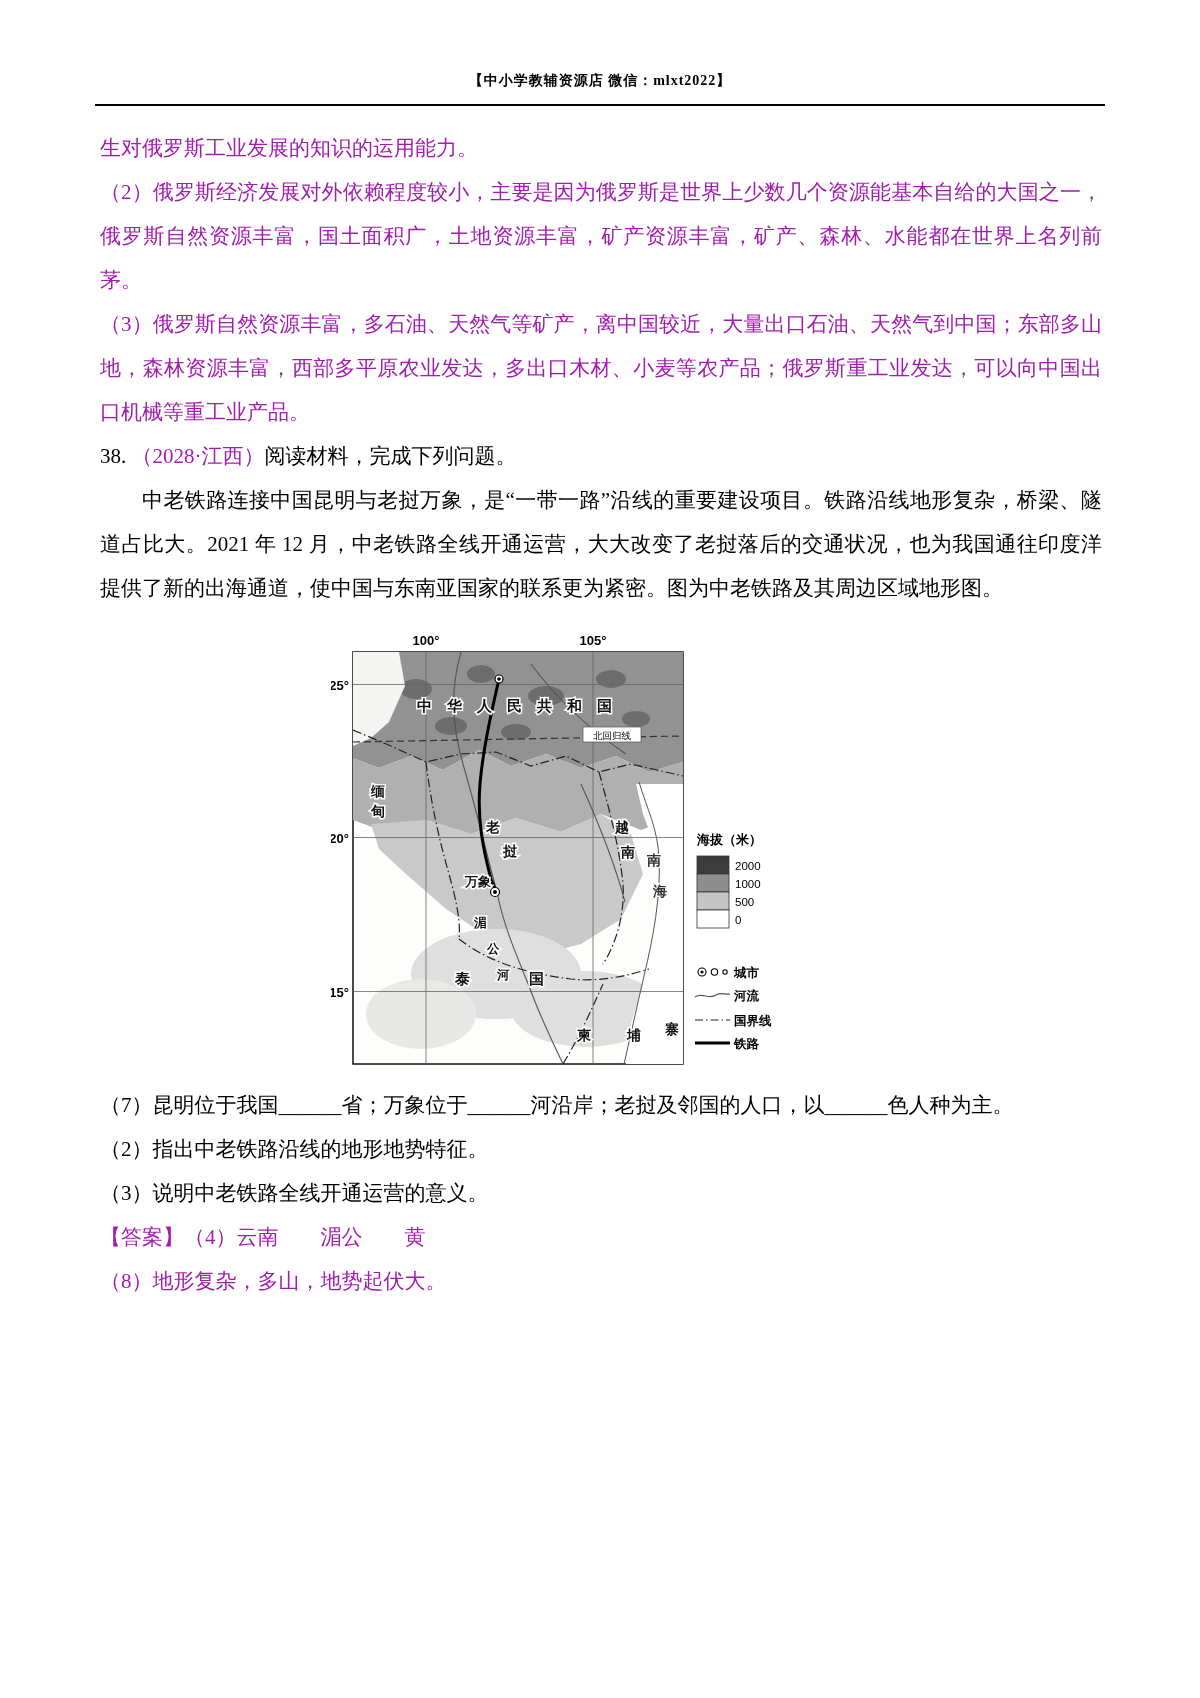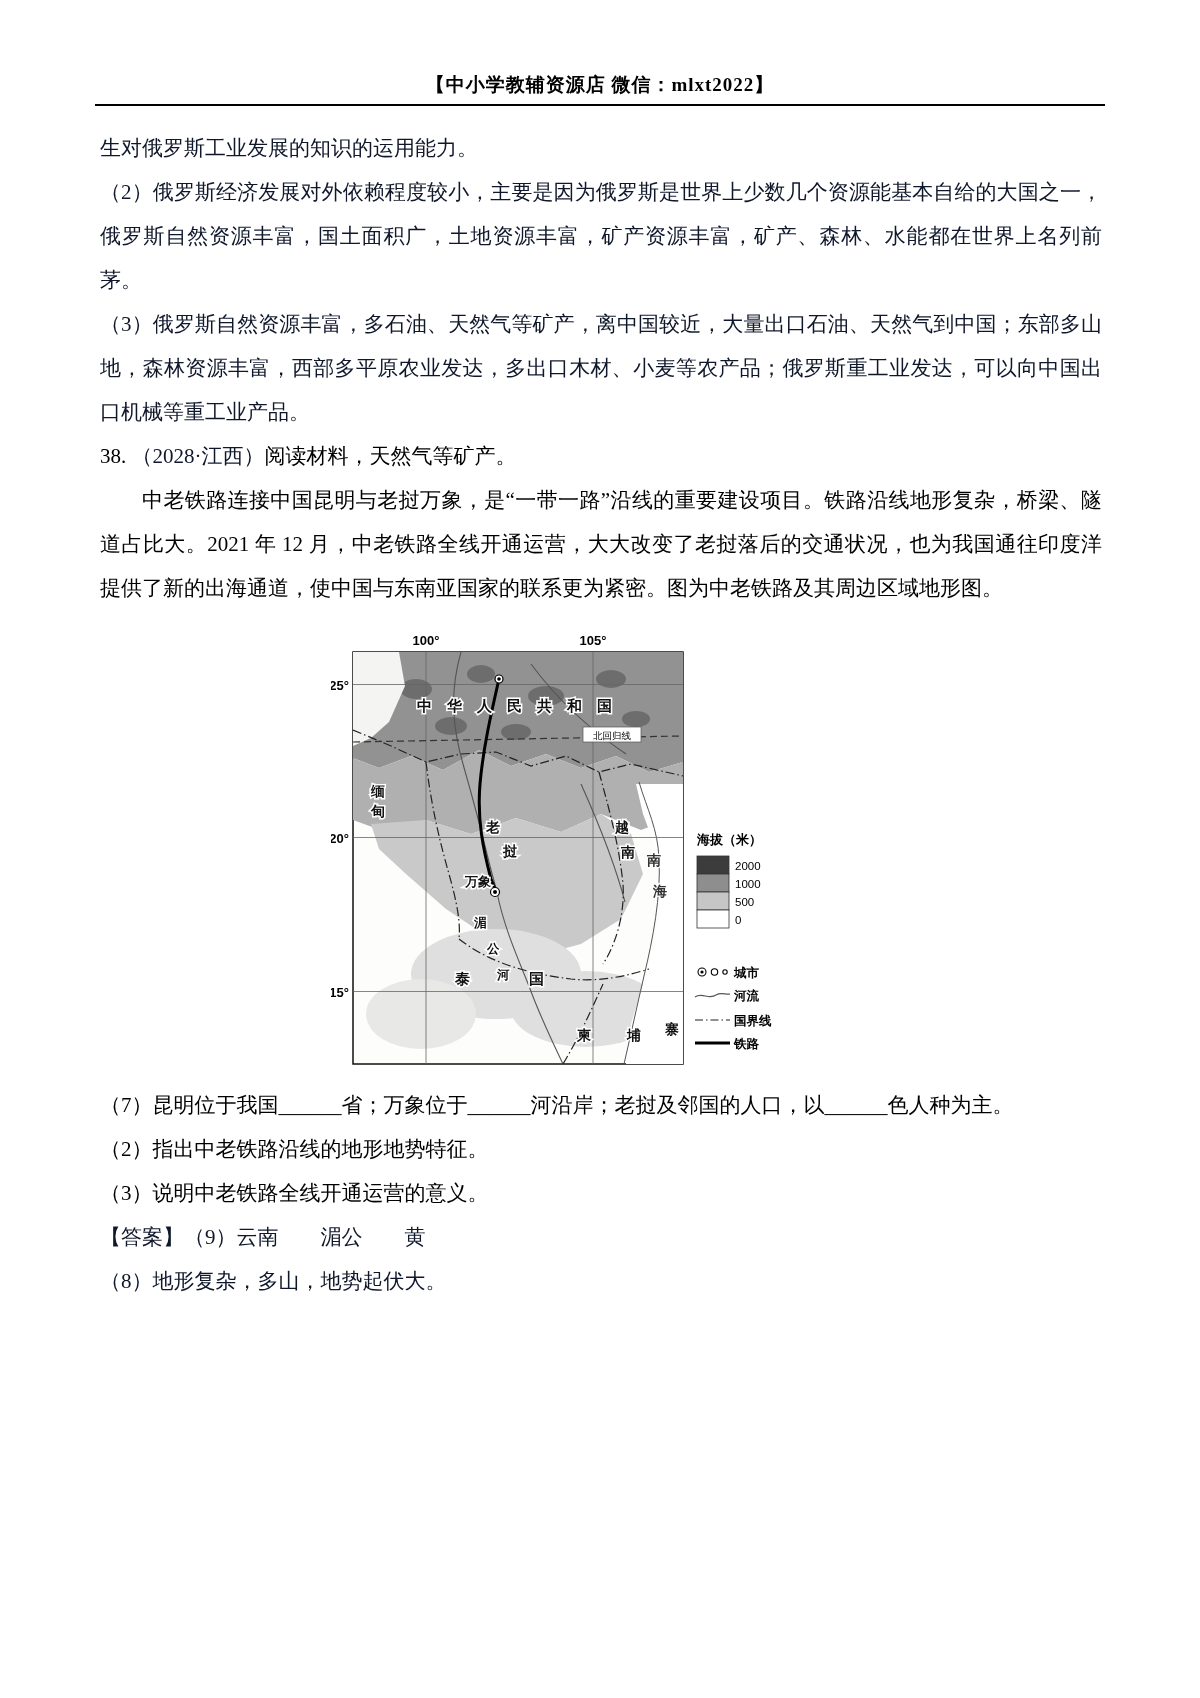--- a/index.html
+++ b/index.html
@@ -5,33 +5,33 @@
   * { margin:0; padding:0; box-sizing:border-box; }
   html,body { background:#ffffff; }
   .page {
     position:relative; width:1200px; height:1698px; margin:0 auto;
     background:#ffffff; color:#000;
     font-family:"Liberation Serif","DejaVu Serif",serif;
     overflow:hidden;
   }
   .header {
     position:absolute; top:72px; left:0; width:100%;
-    text-align:center; font-size:19px; font-weight:bold; letter-spacing:1px;
+    text-align:center; font-size:14px; font-weight:bold; letter-spacing:1px;
   }
   .header-rule {
     position:absolute; top:104px; left:95px; width:1010px; height:0;
     border-top:2px solid #000;
   }
   .content {
     position:absolute; top:126px; left:100px; width:1002px;
     font-size:21px; line-height:44px;
     text-align:justify; text-justify:inter-character;
   }
   p.para { margin:0; }
-  .red { color:#0f172a; }
+  .red { color:#a21caf; }
   .bold { font-weight:normal; }
   .material { text-indent:2em; }
   .map-figure { width:540px; margin:24px auto 2px auto; text-align:left; }
   .map-figure svg { display:block; font-family:"Liberation Sans","DejaVu Sans",sans-serif; }
   .qa1 { margin-top:14px; }
   .qa2 { margin-top:8px; }
   .qa3 { margin-top:2px;font-family:Liberation Serif, serif; }
   .ans1 { margin-top:2px; }
   .ans2 { margin-top:6px; }
   .maplabel { paint-order:stroke; stroke:#ffffff; stroke-width:3px; fill:#111; font-weight:bold; }
@@ -44,21 +44,21 @@
 
   <div class="header">【中小学教辅资源店 微信：mlxt2022】</div>
   <div class="header-rule"></div>
 
   <div class="content">
 
     <p class="para red">生对俄罗斯工业发展的知识的运用能力。</p>
     <p class="para red">（2）俄罗斯经济发展对外依赖程度较小，主要是因为俄罗斯是世界上少数几个资源能基本自给的大国之一，俄罗斯自然资源丰富，国土面积广，土地资源丰富，矿产资源丰富，矿产、森林、水能都在世界上名列前茅。</p>
     <p class="para red">（3）俄罗斯自然资源丰富，多石油、天然气等矿产，离中国较近，大量出口石油、天然气到中国；东部多山地，森林资源丰富，西部多平原农业发达，多出口木材、小麦等农产品；俄罗斯重工业发达，可以向中国出口机械等重工业产品。</p>
 
-    <p class="para"><span class="bold">38.</span>&nbsp;<span class="red bold">（2028·江西）</span><span>阅读材料，天然气等矿产。</span></p>
+    <p class="para"><span class="bold">38.</span>&nbsp;<span class="red bold">（2028·江西）</span><span>阅读材料，完成下列问题。</span></p>
 
     <p class="para material">中老铁路连接中国昆明与老挝万象，是“一带一路”沿线的重要建设项目。铁路沿线地形复杂，桥梁、隧道占比大。2021 年 12 月，中老铁路全线开通运营，大大改变了老挝落后的交通状况，也为我国通往印度洋提供了新的出海通道，使中国与东南亚国家的联系更为紧密。图为中老铁路及其周边区域地形图。</p>
 
     <div class="map-figure">
       <svg width="540" height="447" viewBox="0 0 540 447">
         <defs>
           <clipPath id="mapclip">
               <rect x="22" y="18" width="330" height="412"></rect>
             </clipPath>
         </defs>
@@ -185,17 +185,17 @@
           <line x1="364" y1="409" x2="399" y2="409" stroke="#000" stroke-width="3"></line>
           <text x="403" y="414" font-size="12.5" font-weight="bold">铁路</text>
         </g>
       </svg>
     </div>
 
     <p class="para qa1">（7）昆明位于我国______省；万象位于______河沿岸；老挝及邻国的人口，以______色人种为主。</p>
     <p class="para qa2">（2）指出中老铁路沿线的地形地势特征。</p>
     <p class="para qa3">（3）说明中老铁路全线开通运营的意义。</p>
 
-    <p class="para red ans1"><span class="bold">【答案】</span><span>（9）云南　　湄公　　黄</span></p>
+    <p class="para red ans1"><span class="bold">【答案】</span><span>（4）云南　　湄公　　黄</span></p>
     <p class="para red ans2">（8）地形复杂，多山，地势起伏大。</p>
 
   </div>
 </div>
 
 </body></html>

